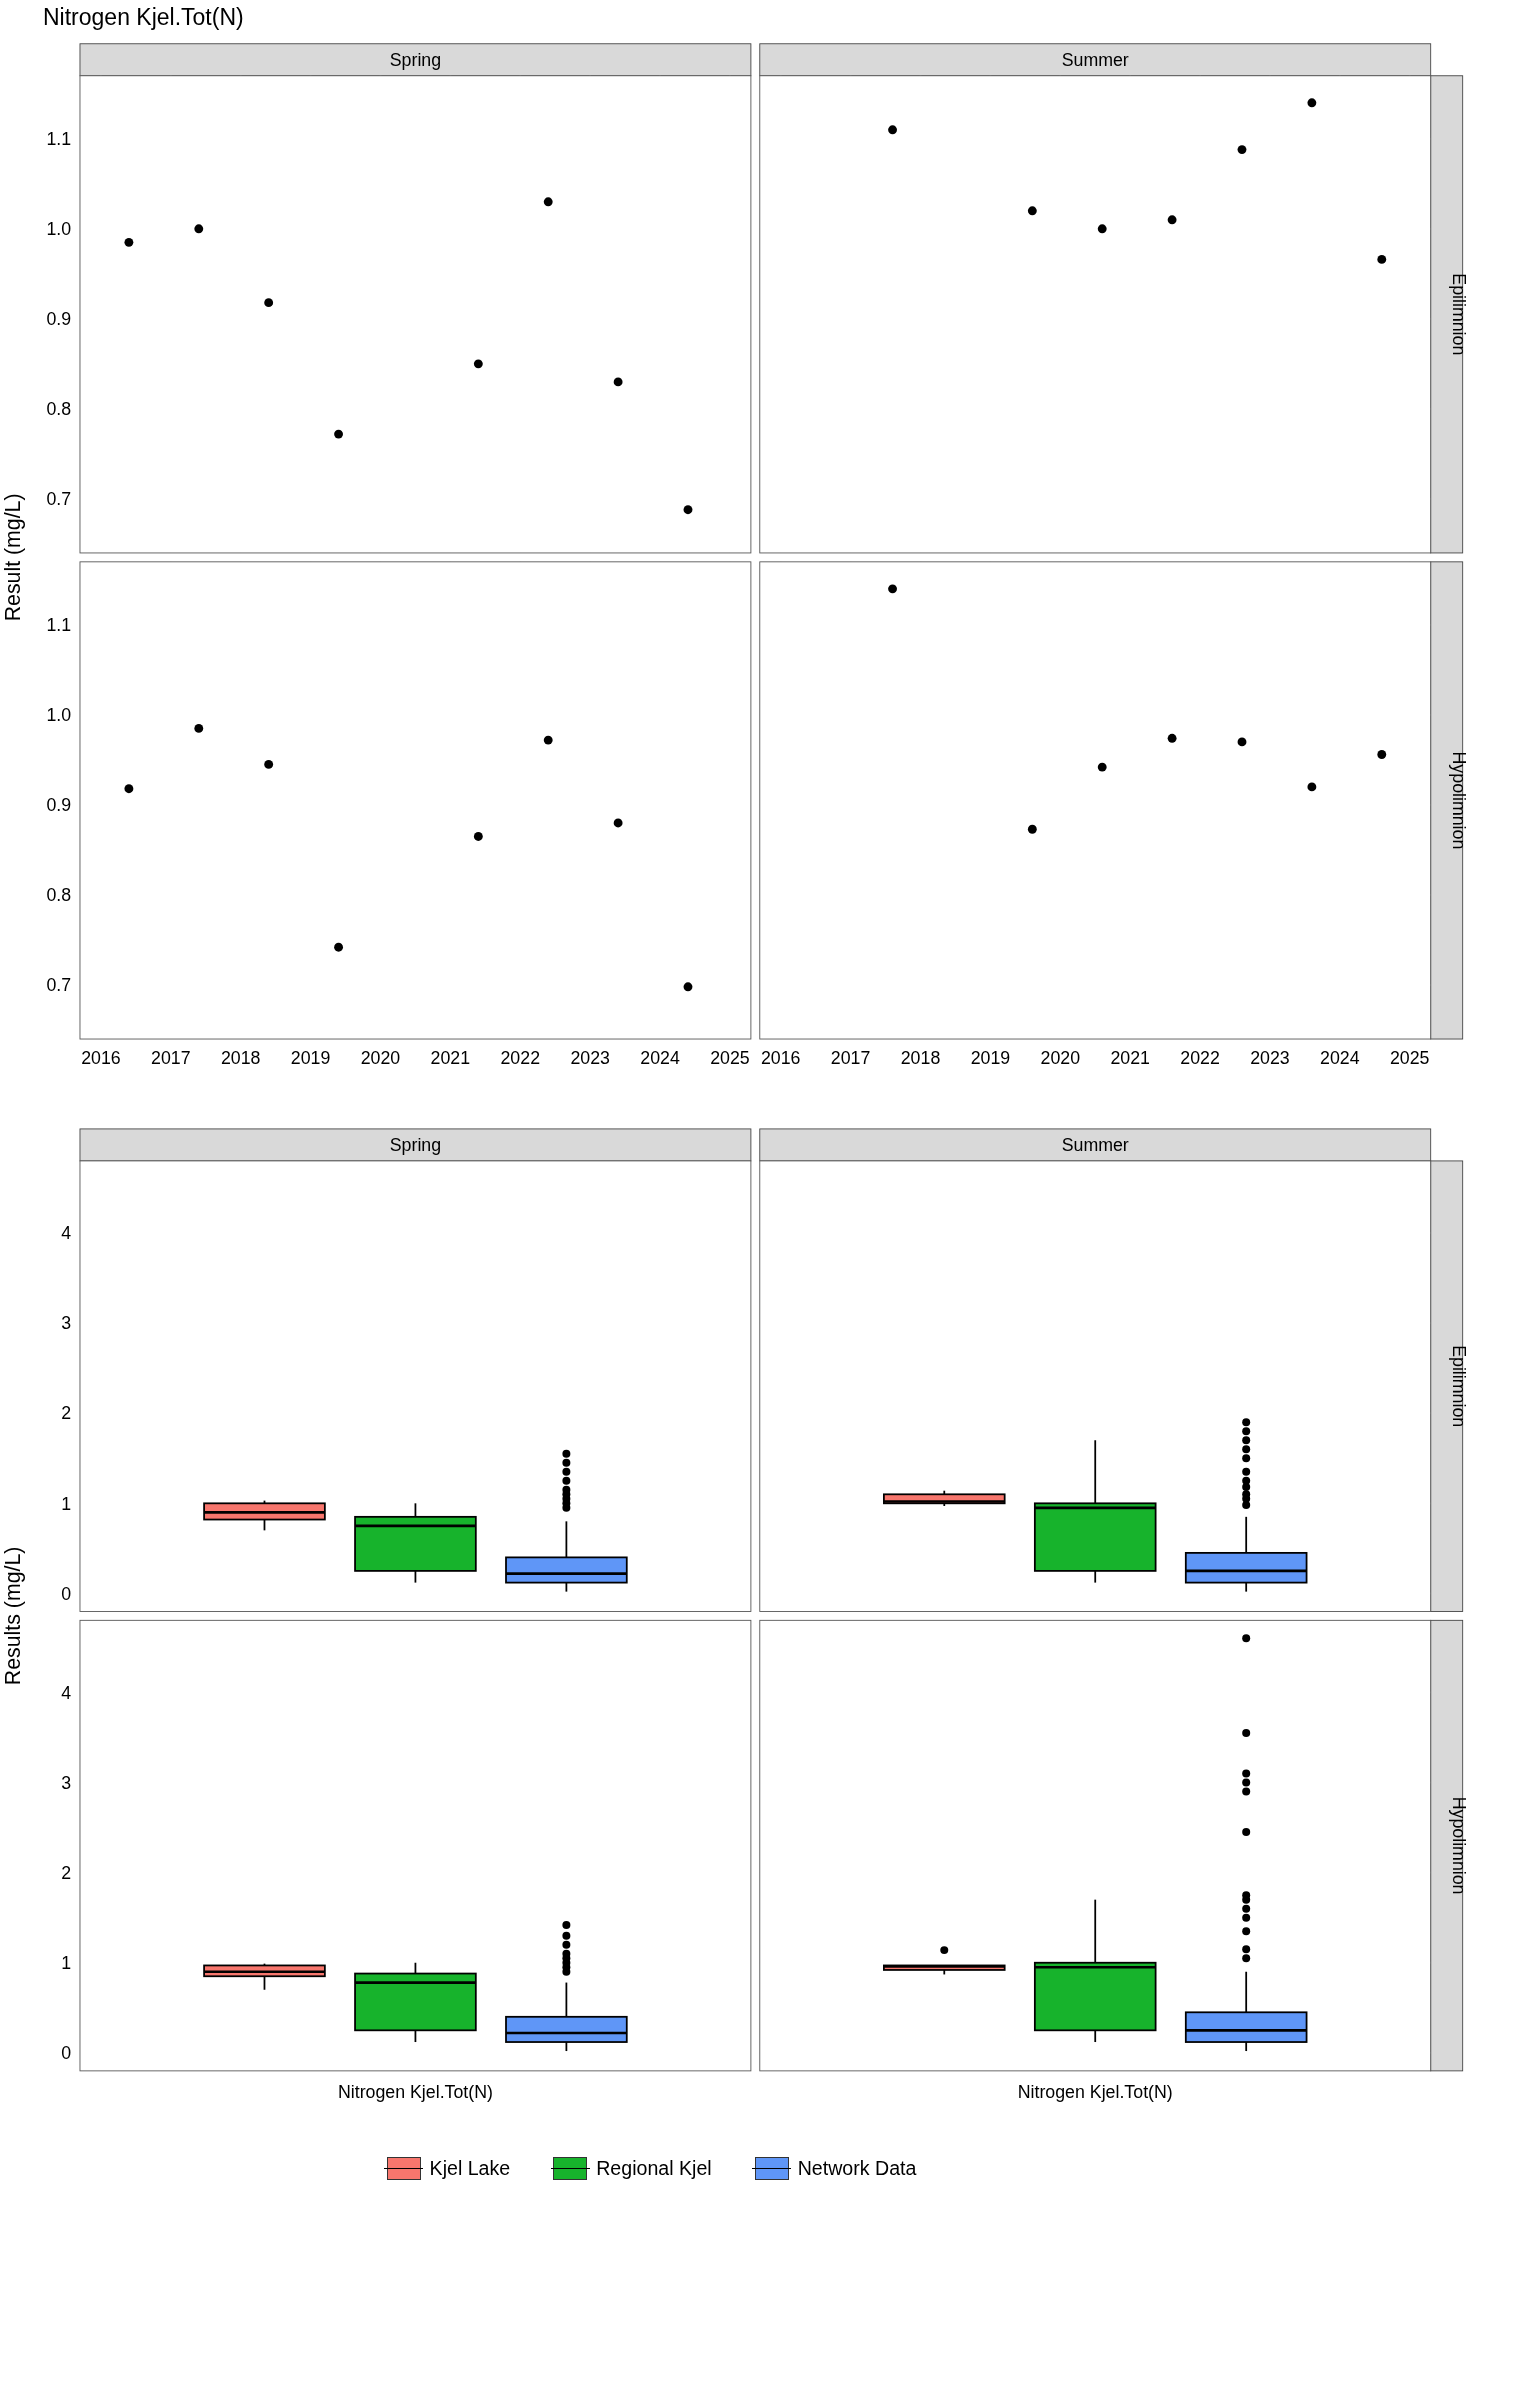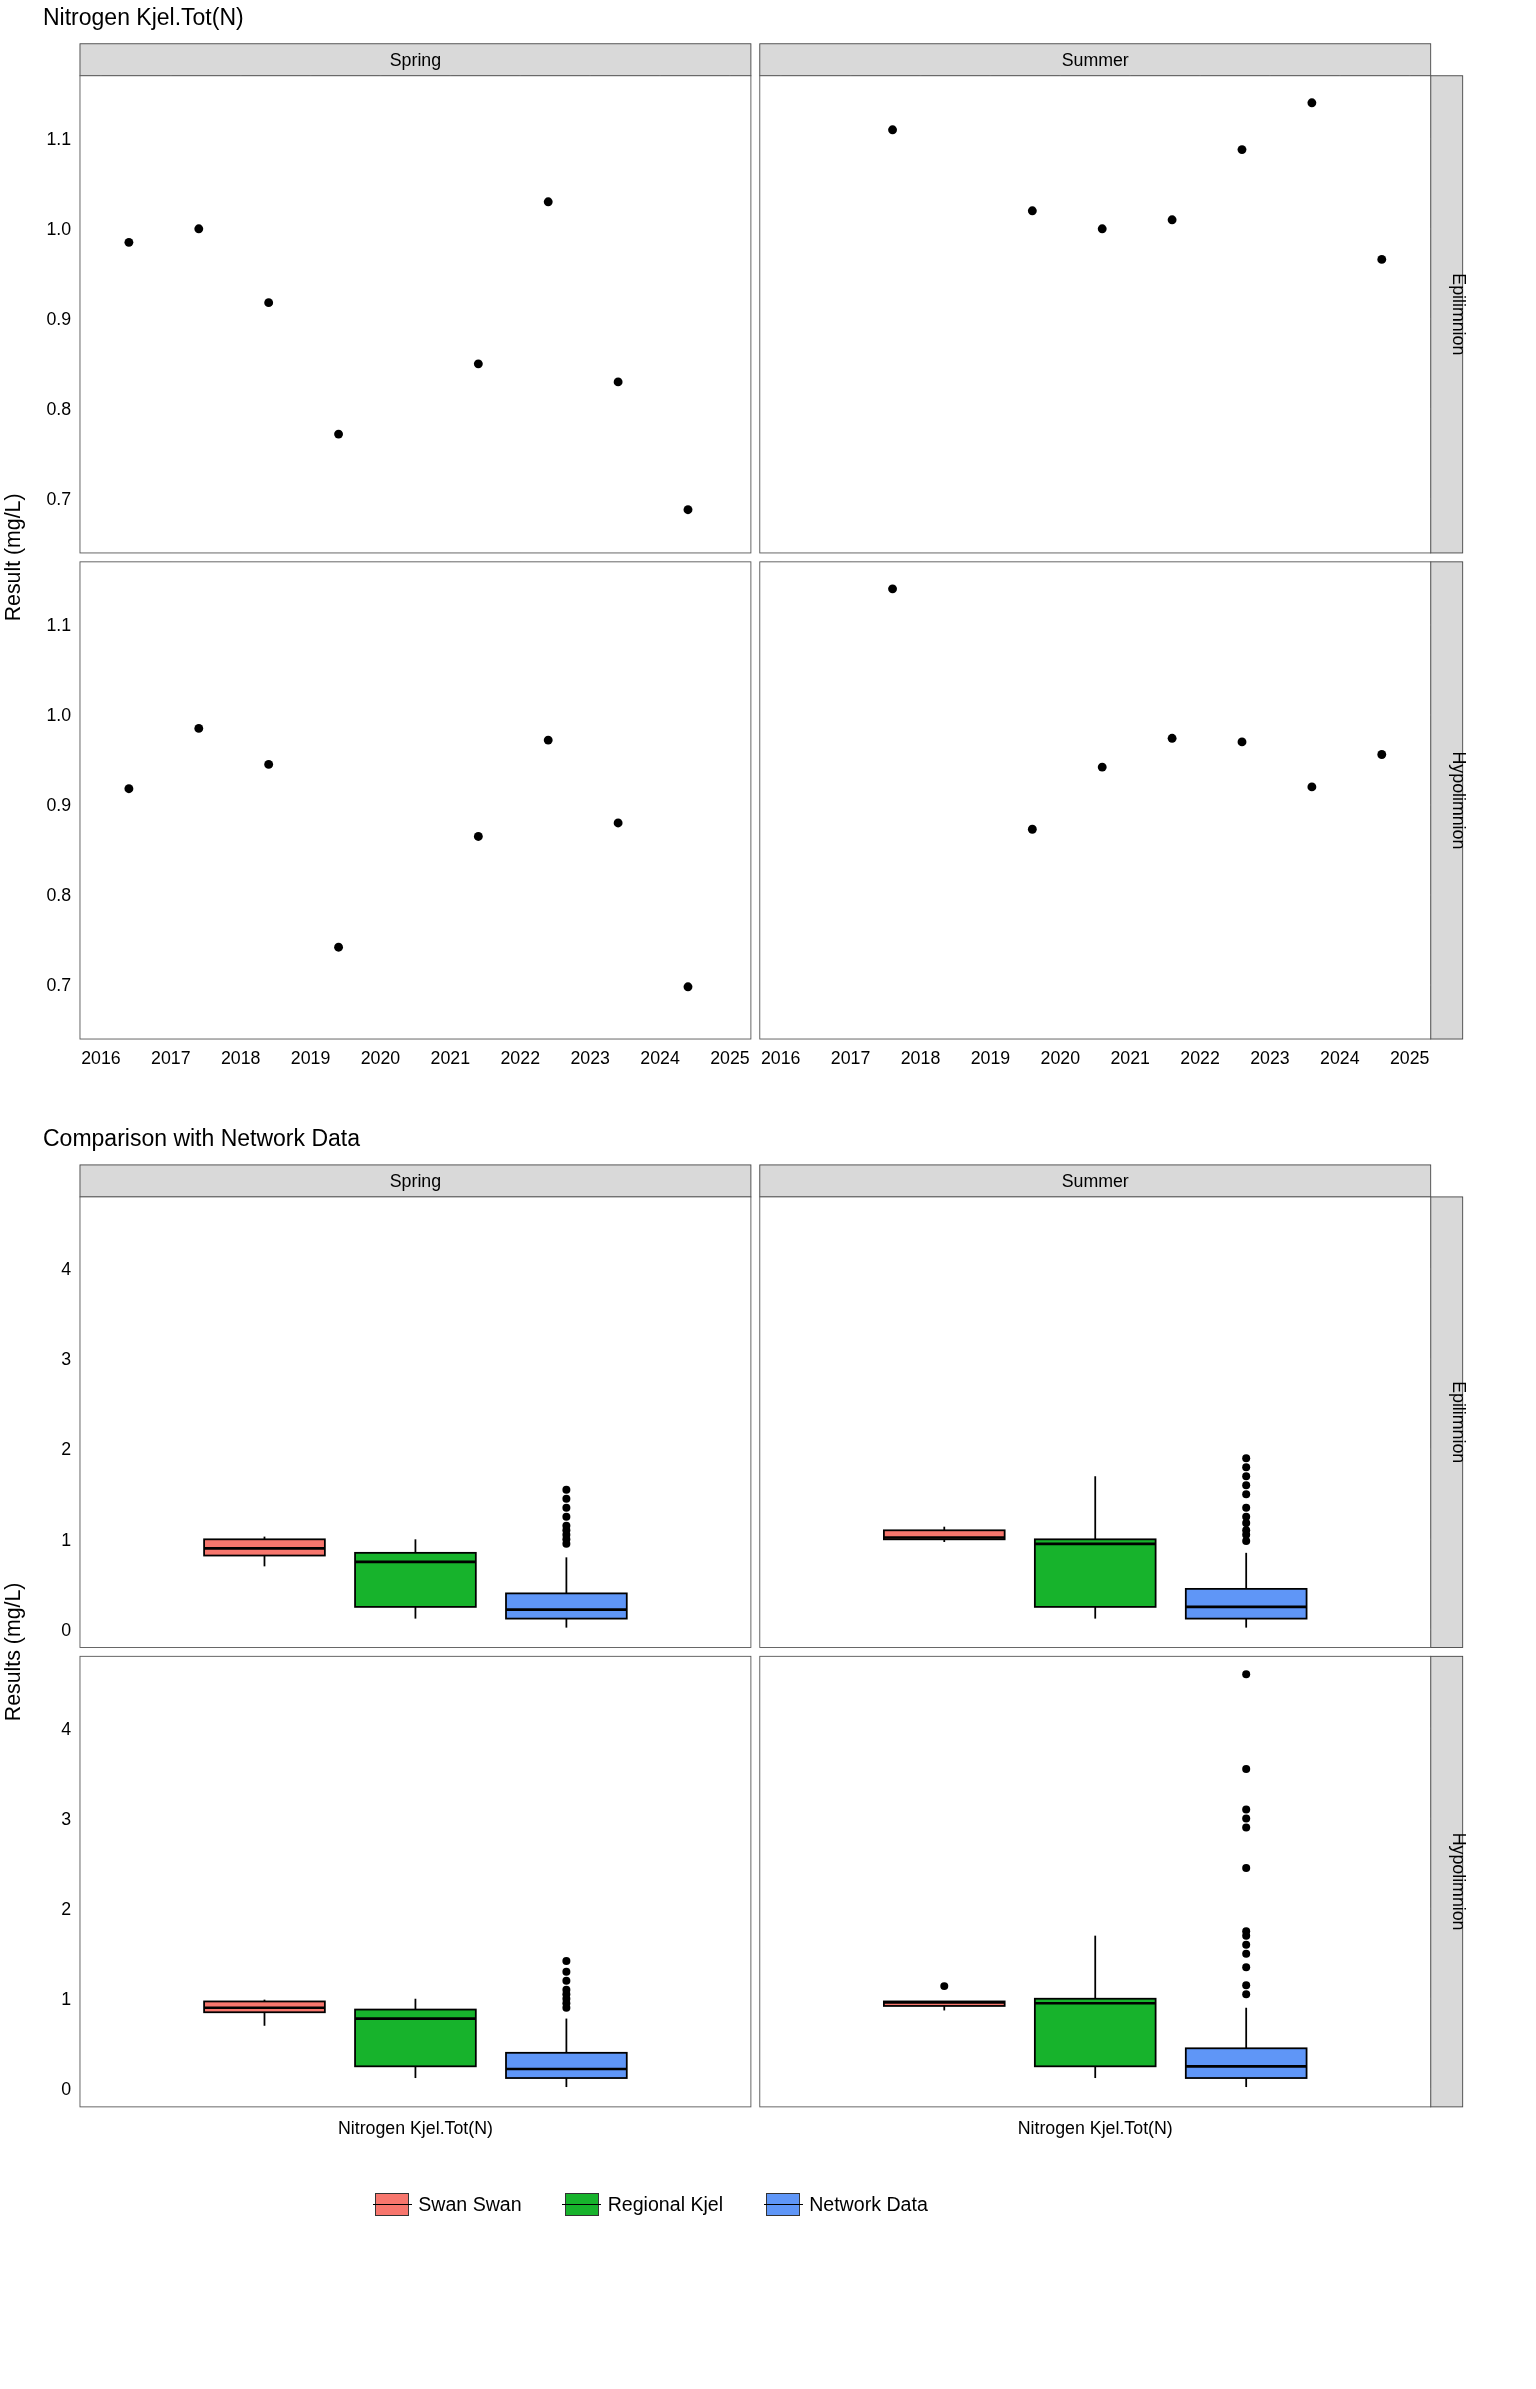--- a/index.html
+++ b/index.html
@@ -165,21 +165,20 @@
         <text x="1193.177083333333" y="1152" class="tick" text-anchor="middle" font-size="20">2020</text>
         <text x="1271.822916666667" y="1152" class="tick" text-anchor="middle" font-size="20">2021</text>
         <text x="1350.4687500000011" y="1152" class="tick" text-anchor="middle" font-size="20">2022</text>
         <text x="1429.1145833333353" y="1152" class="tick" text-anchor="middle" font-size="20">2023</text>
         <text x="1507.7604166666692" y="1152" class="tick" text-anchor="middle" font-size="20">2024</text>
         <text x="1586.4062500000032" y="1152" class="tick" text-anchor="middle" font-size="20">2025</text>
       </svg>
 </div>
 
 <div class="block">
-  <div class="block-title">Comparison with Network Data</div>
   <svg id="svg2" width="1500" height="996" viewBox="0 0 1688 1120">
         <text x="22" y="552" class="axis-title" text-anchor="middle" transform="rotate(-90 22 552)">Results (mg/L)</text>
         <rect x="90" y="4" width="755" height="36" class="strip-rect"></rect>
         <text x="467.5" y="29" class="strip-text" text-anchor="middle">Spring</text>
         <rect x="855" y="4" width="755" height="36" class="strip-rect"></rect>
         <text x="1232.5" y="29" class="strip-text" text-anchor="middle">Summer</text>
         <rect x="1610" y="40" width="36" height="507" class="strip-rect"></rect>
         <text x="1635" y="293.5" class="strip-text" text-anchor="middle" transform="rotate(90 1635 293.5)">Epilimnion</text>
         <rect x="1610" y="557" width="36" height="507" class="strip-rect"></rect>
         <text x="1635" y="810.5" class="strip-text" text-anchor="middle" transform="rotate(90 1635 810.5)">Hypolimnion</text>
@@ -320,21 +319,21 @@
         <circle cx="1402.375" cy="729.38" r="4.5" fill="#000"></circle>
         <circle cx="1402.375" cy="683.75" r="4.5" fill="#000"></circle>
         <circle cx="1402.375" cy="577.28" r="4.5" fill="#000"></circle>
         <text x="1232.5" y="1094" class="tick" text-anchor="middle" font-size="20">Nitrogen Kjel.Tot(N)</text>
       </svg>
 </div>
 
 <div class="legend">
   <div class="legend-item">
     <span class="swatch sw-swan"></span>
-    <span>Swan Swan</span>
+    <span>Kjel Lake</span>
   </div>
   <div class="legend-item">
     <span class="swatch sw-reg"></span>
     <span>Regional Kjel</span>
   </div>
   <div class="legend-item">
     <span class="swatch sw-net"></span>
     <span>Network Data</span>
   </div>
 </div>

